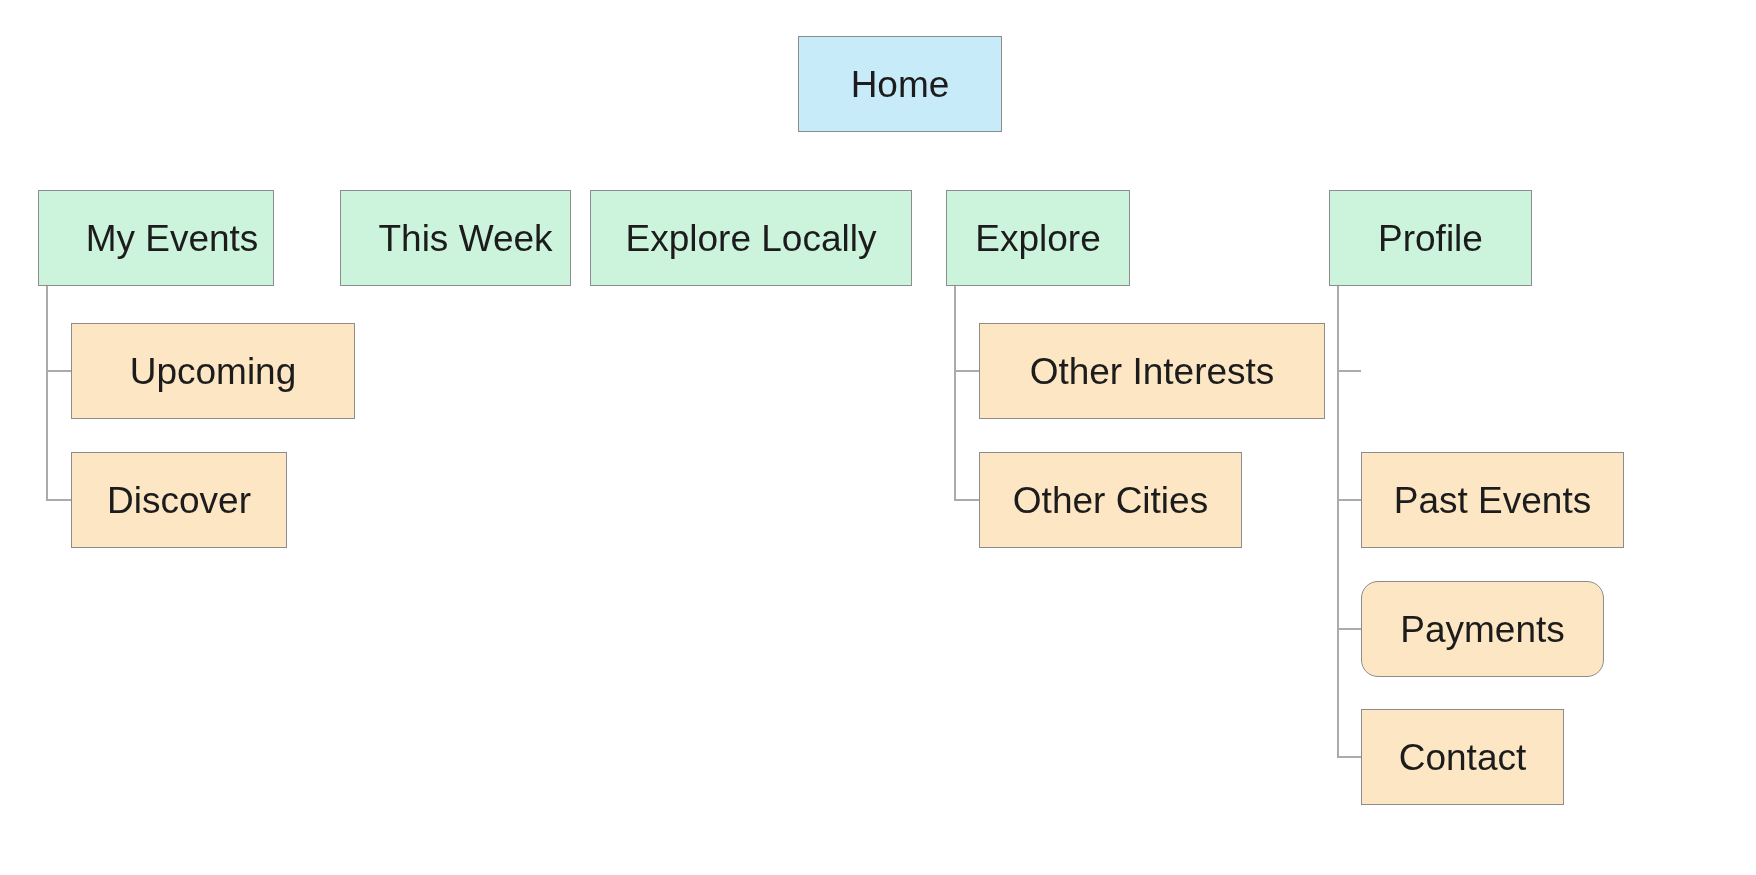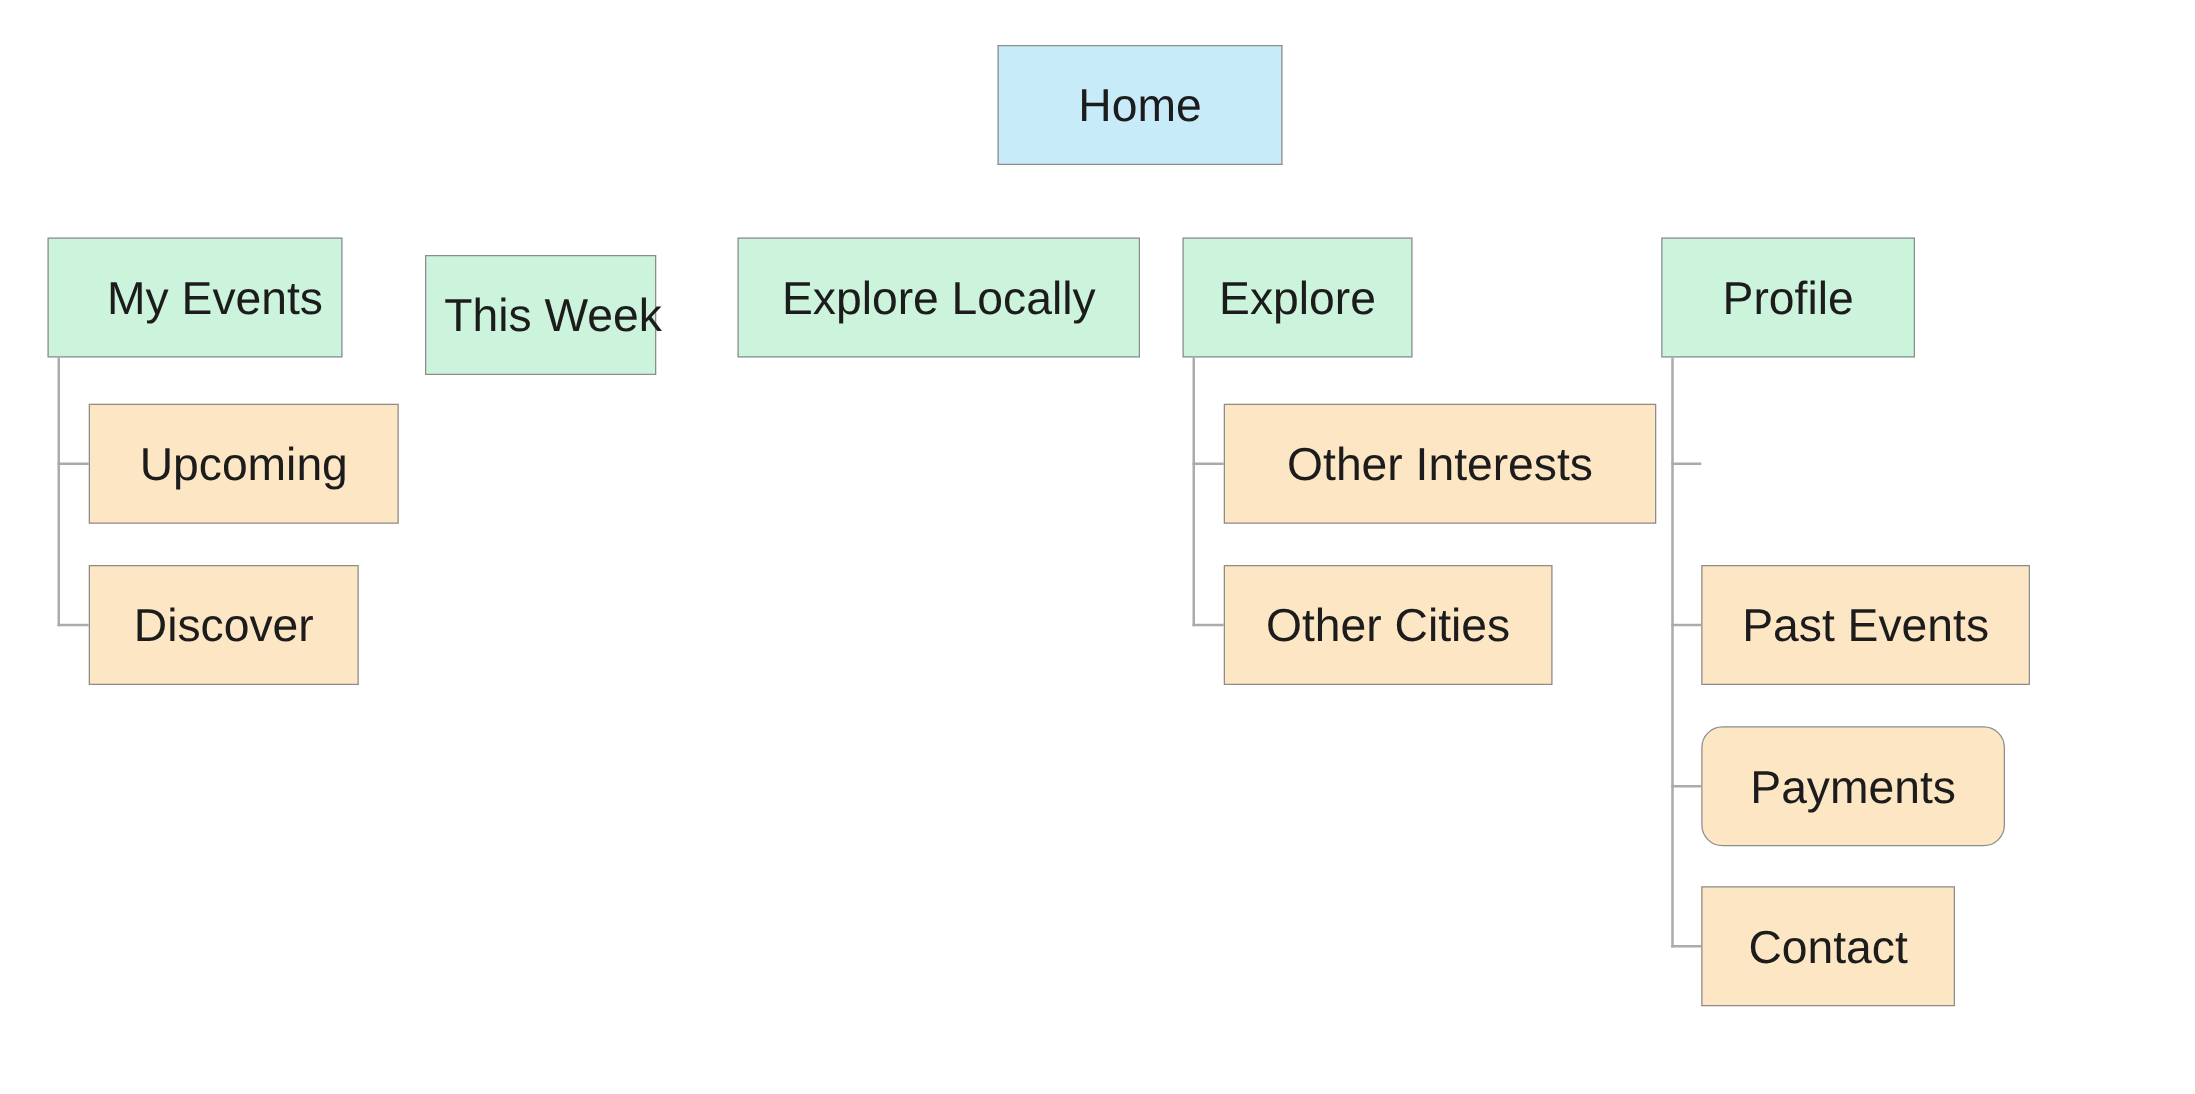--- a/index.html
+++ b/index.html
@@ -41,33 +41,33 @@
     background: var(--connector);
   }
   .line.v { width: 2px; }
   .line.h { height: 2px; }
 </style>
 </head>
 <body>
 
 <div class="canvas">
 
-  <div class="node root" style="left:798px; top:36px; width:228px;">Home</div>
+  <div class="node root" style="left:798px; top:36px; width:204px;">Home</div>
 
   <div class="node section" style="left:38px; top:190px; width:236px;padding-left:32px;">My Events</div>
 
-  <div class="node section" style="left:340px; top:204px; width:185px;padding-left:20px;">This Week</div>
+  <div class="node section" style="left:340px; top:190px; width:231px;padding-left:20px;">This Week</div>
 
   <div class="node section" style="left:590px; top:190px; width:322px;">Explore Locally</div>
 
   <div class="node section" style="left:946px; top:190px; width:184px;">Explore</div>
 
   <div class="node section" style="left:1329px; top:190px; width:203px;">Profile</div>
 
-  <div class="node leaf" style="left:71px; top:323px; width:248px;">Upcoming</div>
+  <div class="node leaf" style="left:71px; top:323px; width:284px;">Upcoming</div>
 
   <div class="node leaf" style="left:71px; top:452px; width:216px;">Discover</div>
 
   <div class="node leaf" style="left:979px; top:323px; width:346px;">Other Interests</div>
 
   <div class="node leaf" style="left:979px; top:452px; width:263px;">Other Cities</div>
 
 
   <div class="node leaf" style="left:1361px; top:452px; width:263px;">Past Events</div>
 

